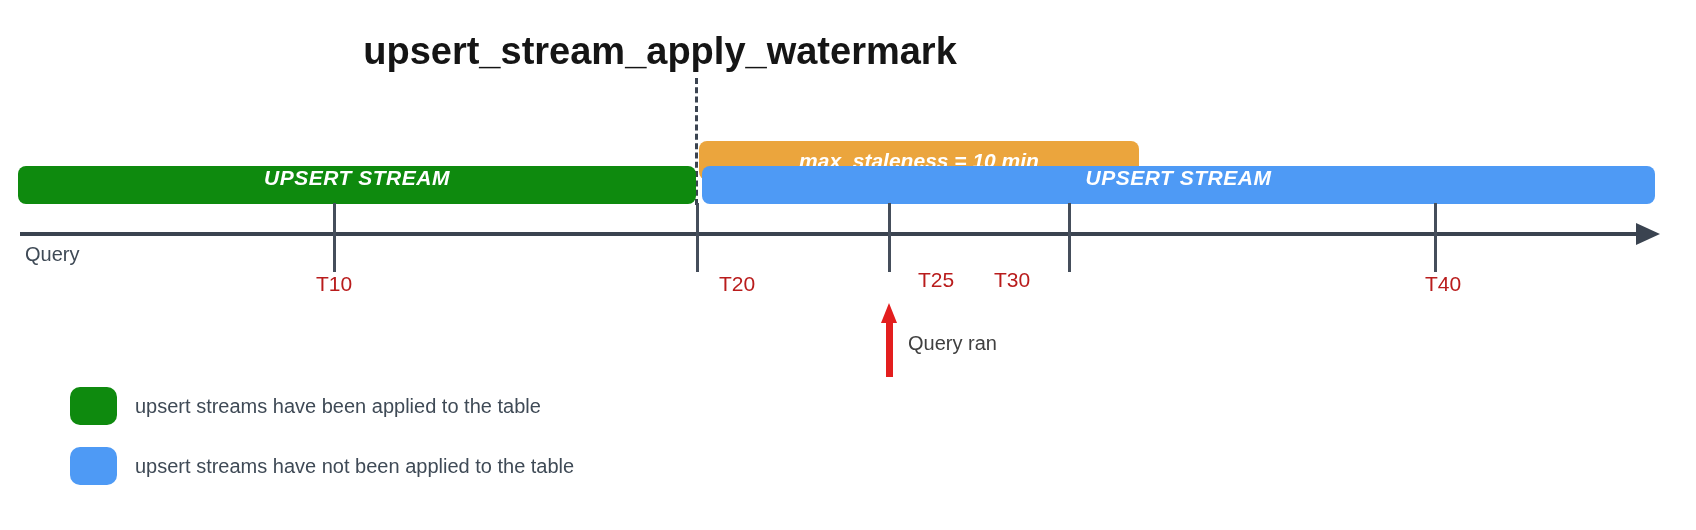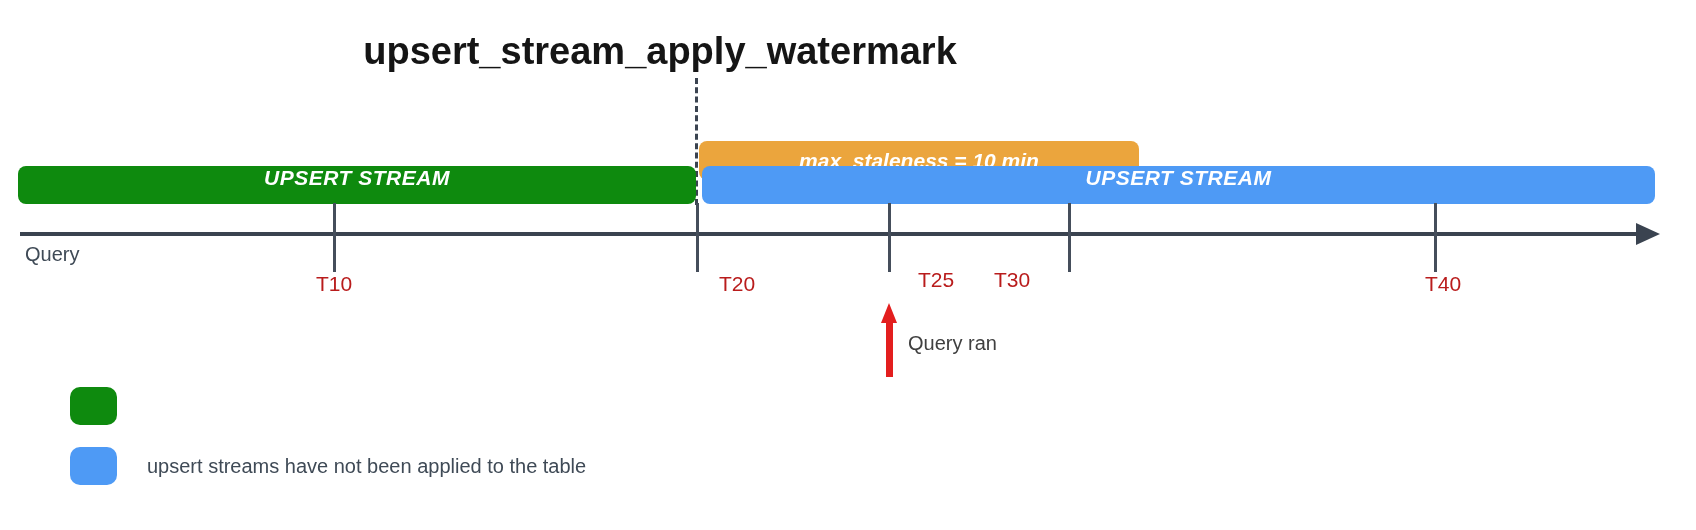--- a/index.html
+++ b/index.html
@@ -135,21 +135,21 @@
   .legend-swatch.green { top: 387px; background: #0e8a0e; }
   .legend-swatch.blue  { top: 447px; background: #4e9af5; }
   .legend-label {
     position: absolute;
     left: 135px;
     font-size: 20px;
     color: #3f4a56;
     white-space: nowrap;
   }
   .legend-label.row1 { top: 395px; }
-  .legend-label.row2 { top: 455px; margin-left: 12px; }
+  .legend-label.row2 { top: 455px; }
 </style>
 </head>
 <body>
 
 <div class="canvas">
 
   <div class="title">upsert_stream_apply_watermark</div>
 
   <div class="dashed-line"></div>
 
@@ -179,17 +179,18 @@
   <div class="tick-label" style="left:737px">T20</div>
   <div class="tick-label" style="left:936px;top:268px">T25</div>
   <div class="tick-label" style="left:1012px;top:268px">T30</div>
   <div class="tick-label" style="left:1443px">T40</div>
 
   <div class="query-arrow-head"></div>
   <div class="query-arrow-stem"></div>
   <div class="query-label">Query ran</div>
 
   <div class="legend-swatch green" style="background-color: rgb(14, 138, 14);"></div>
+  <div class="legend-label row1">upsert streams have been applied to the table</div>
 
   <div class="legend-swatch blue" style="background-color: rgb(78, 154, 245);"></div>
   <div class="legend-label row2">upsert streams have not been applied to the table</div>
 
 </div>
 
 </body></html>

